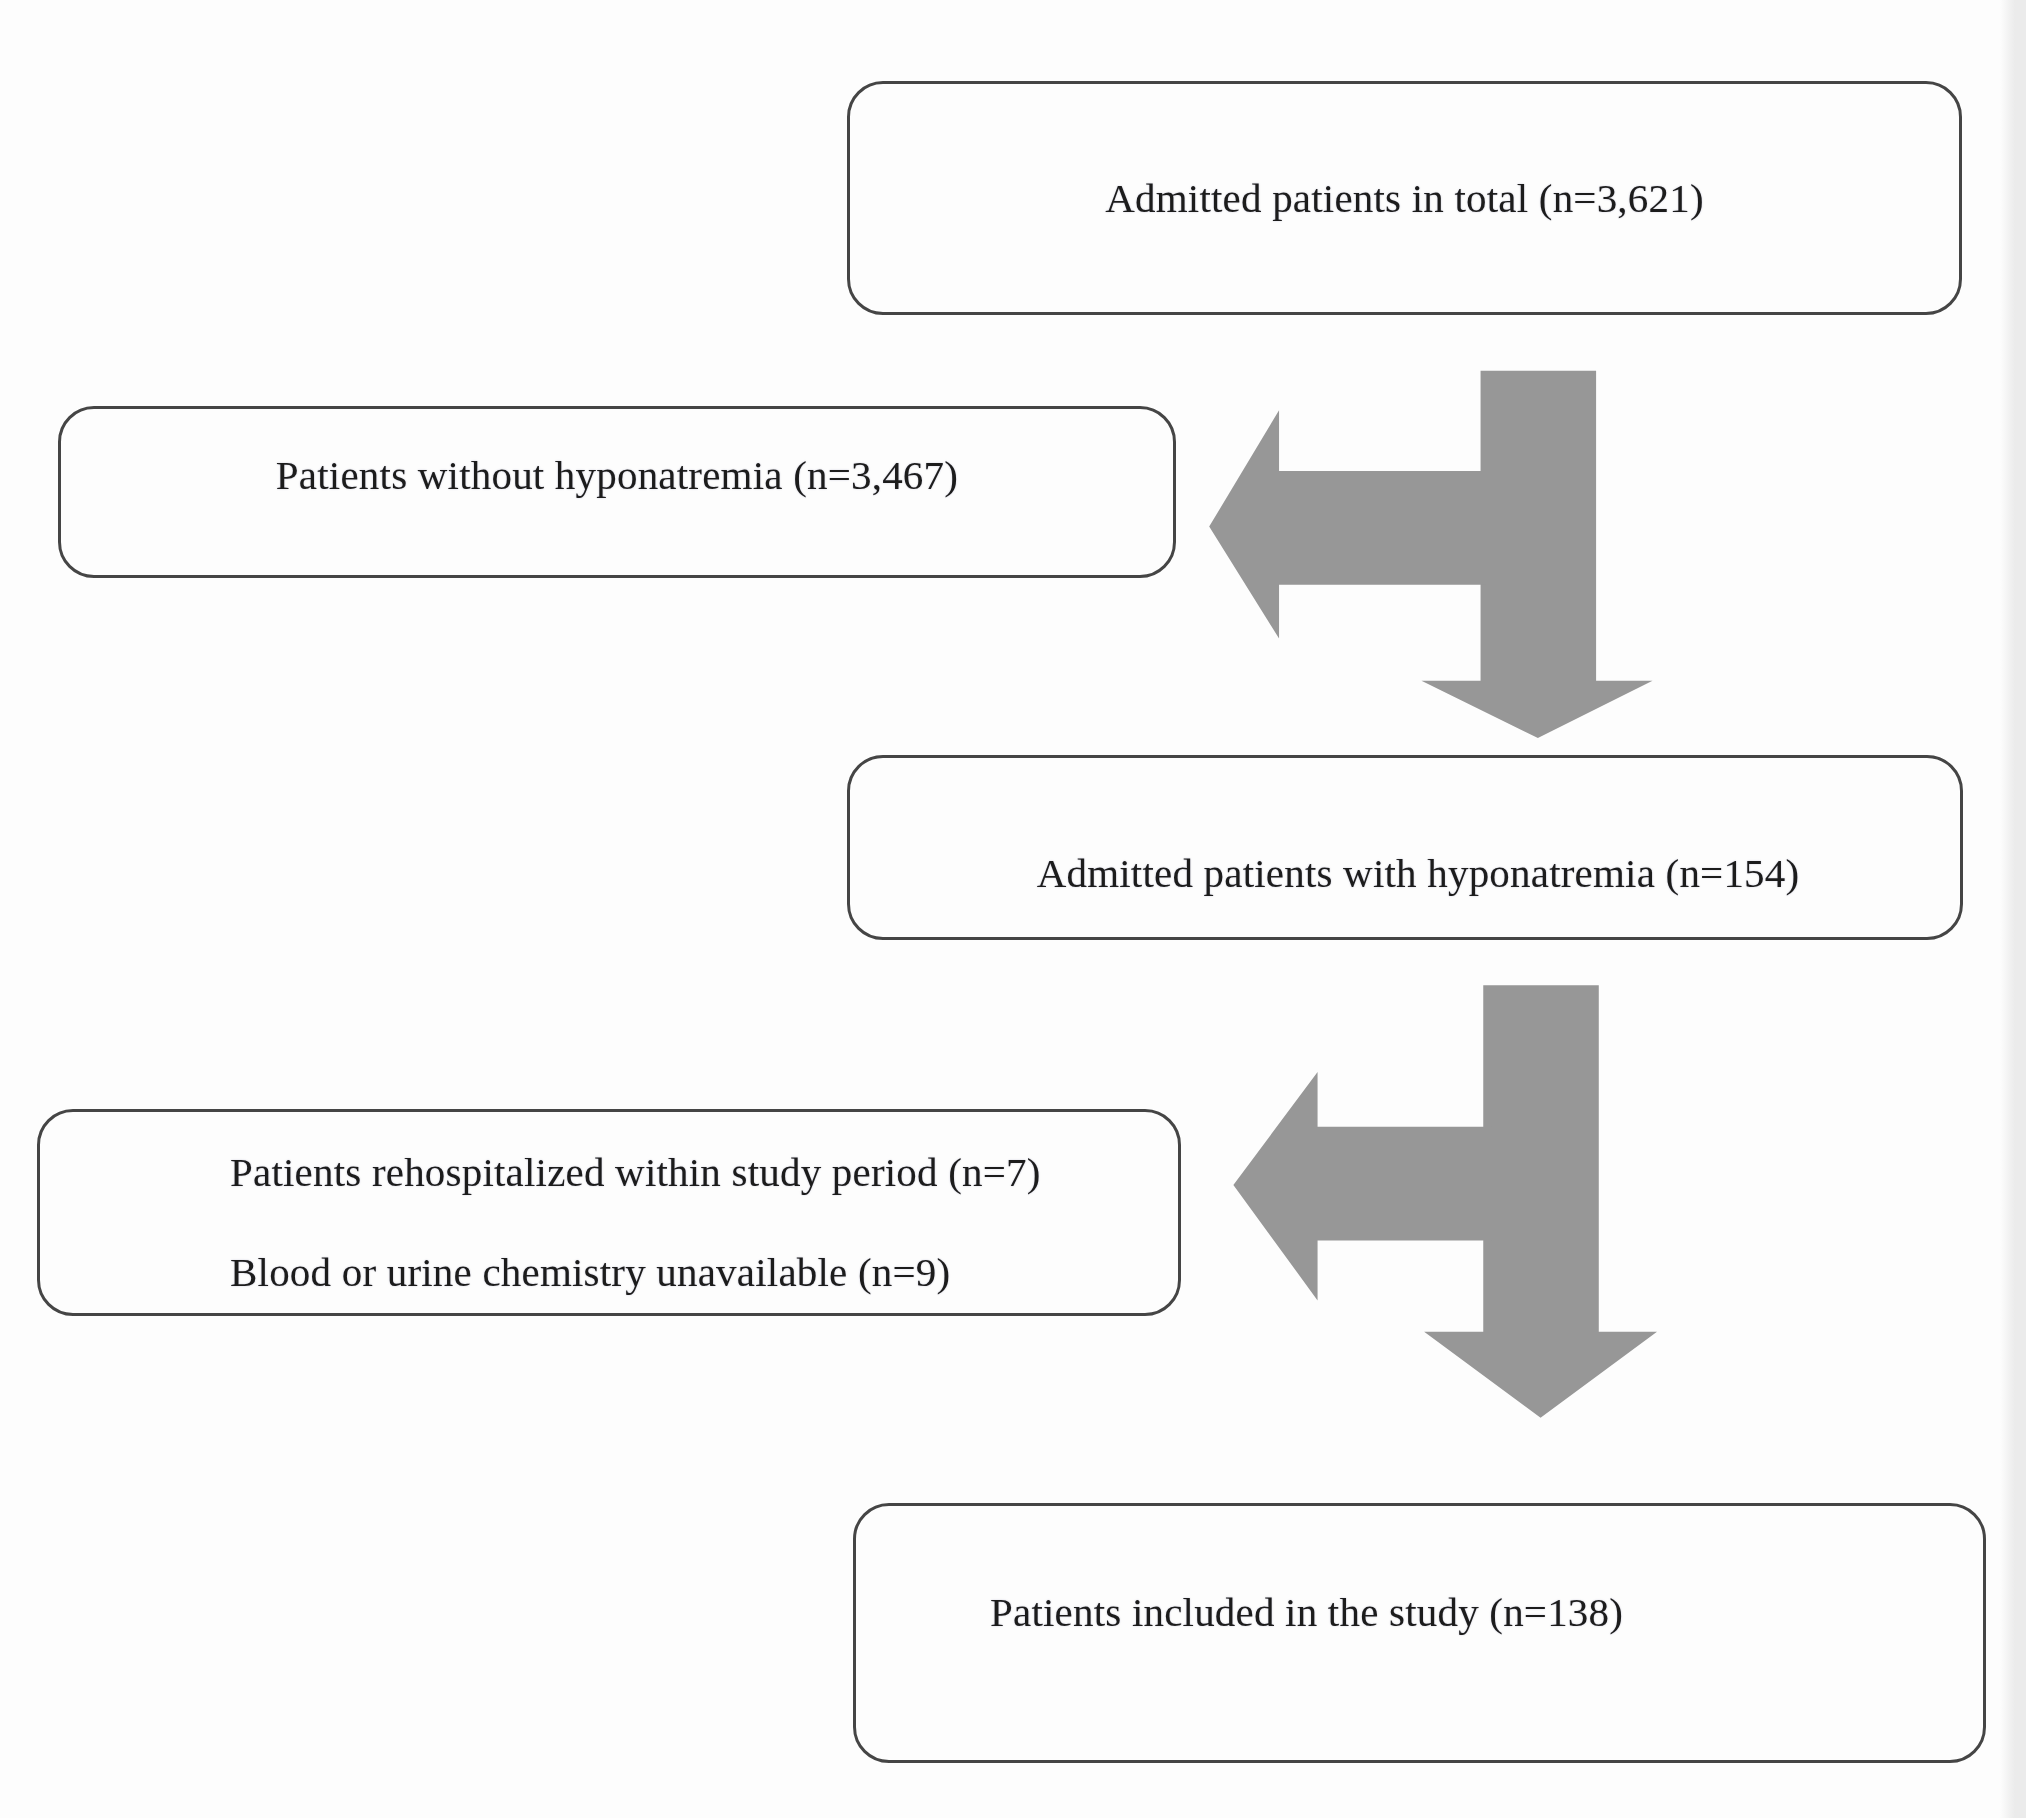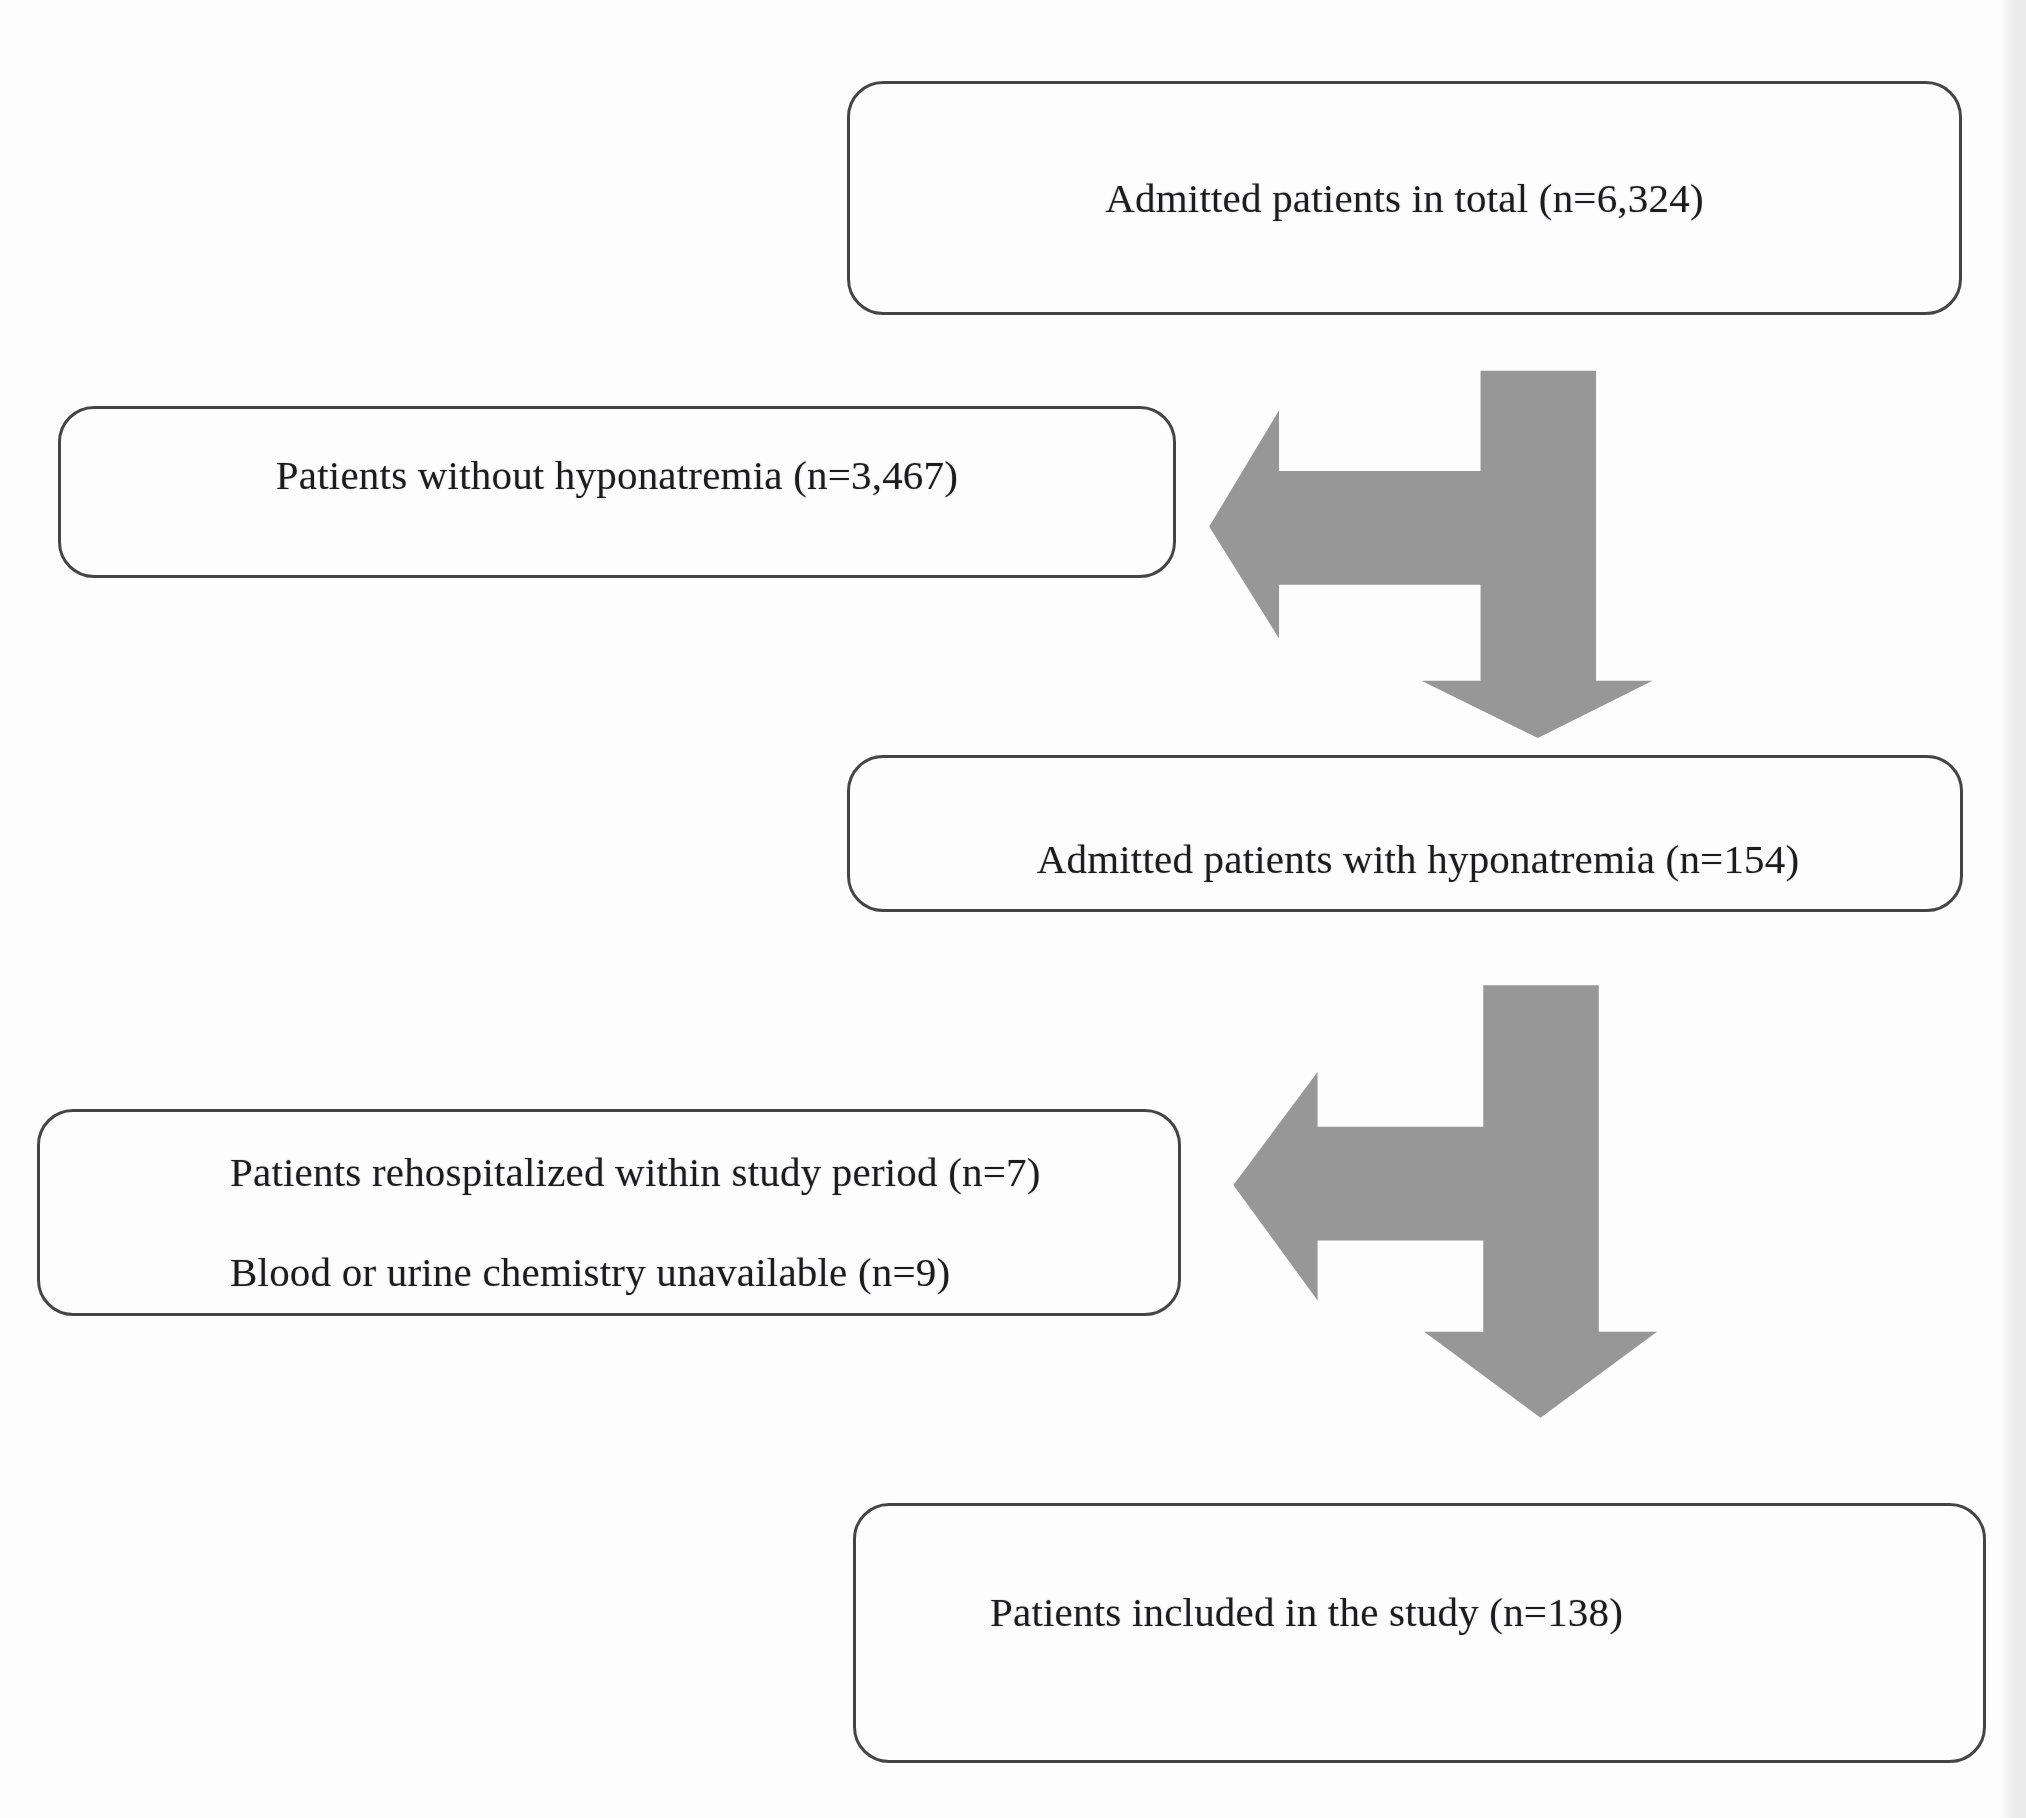--- a/index.html
+++ b/index.html
@@ -37,21 +37,21 @@
     text-shadow:0 0 1.8px rgba(50,50,110,0.28);
   }
   .fbox .lbl{display:block;}
   
   .box-total{left:847px;top:81px;width:1115px;height:234px;
     align-items:center;justify-content:center;text-align:center;}
   
   .box-without{left:58px;top:406px;width:1118px;height:172px;
     align-items:center;justify-content:center;text-align:center;padding-bottom:34px;}
   
-  .box-with{left:847px;top:755px;width:1116px;height:157px;
+  .box-with{left:847px;top:755px;width:1116px;height:185px;
     align-items:center;justify-content:center;text-align:center;
     padding-top:52px;padding-left:26px;}
   
   .box-excluded{left:37px;top:1109px;width:1144px;height:207px;
     flex-direction:column;justify-content:space-between;
     padding:36px 9px 17px 190px;text-align:left;}
   
   .box-included{left:853px;top:1494px;width:1133px;height:260px;
     align-items:center;justify-content:flex-start;text-align:left;
     padding-left:134px;padding-bottom:41px;margin-top:9px;}
@@ -66,21 +66,21 @@
   <svg class="arrows" width="2027" height="1819" viewBox="0 0 2263 2031" aria-hidden="true">
 
     <path d="M1653,414 L1782,414 L1782,760 L1845,760 L1717,824 L1587,760 L1653,760 Z"></path>
     <path d="M1660,526 L1428,526 L1428,458 L1350,588 L1428,713 L1428,653 L1660,653 Z"></path>
 
     <path d="M1656,1100 L1785,1100 L1785,1487 L1850,1487 L1720,1583 L1590,1487 L1656,1487 Z"></path>
     <path d="M1665,1258 L1471,1258 L1471,1197 L1377,1323 L1471,1452 L1471,1385 L1665,1385 Z"></path>
   </svg>
 
   <div class="fbox box-total">
-    <span class="lbl">Admitted patients in total (n=6,324)</span>
+    <span class="lbl">Admitted patients in total (n=3,621)</span>
   </div>
 
   <div class="fbox box-without">
     <span class="lbl">Patients without hyponatremia (n=3,467)</span>
   </div>
 
   <div class="fbox box-with">
     <span class="lbl">Admitted patients with hyponatremia (n=154)</span>
   </div>
 

